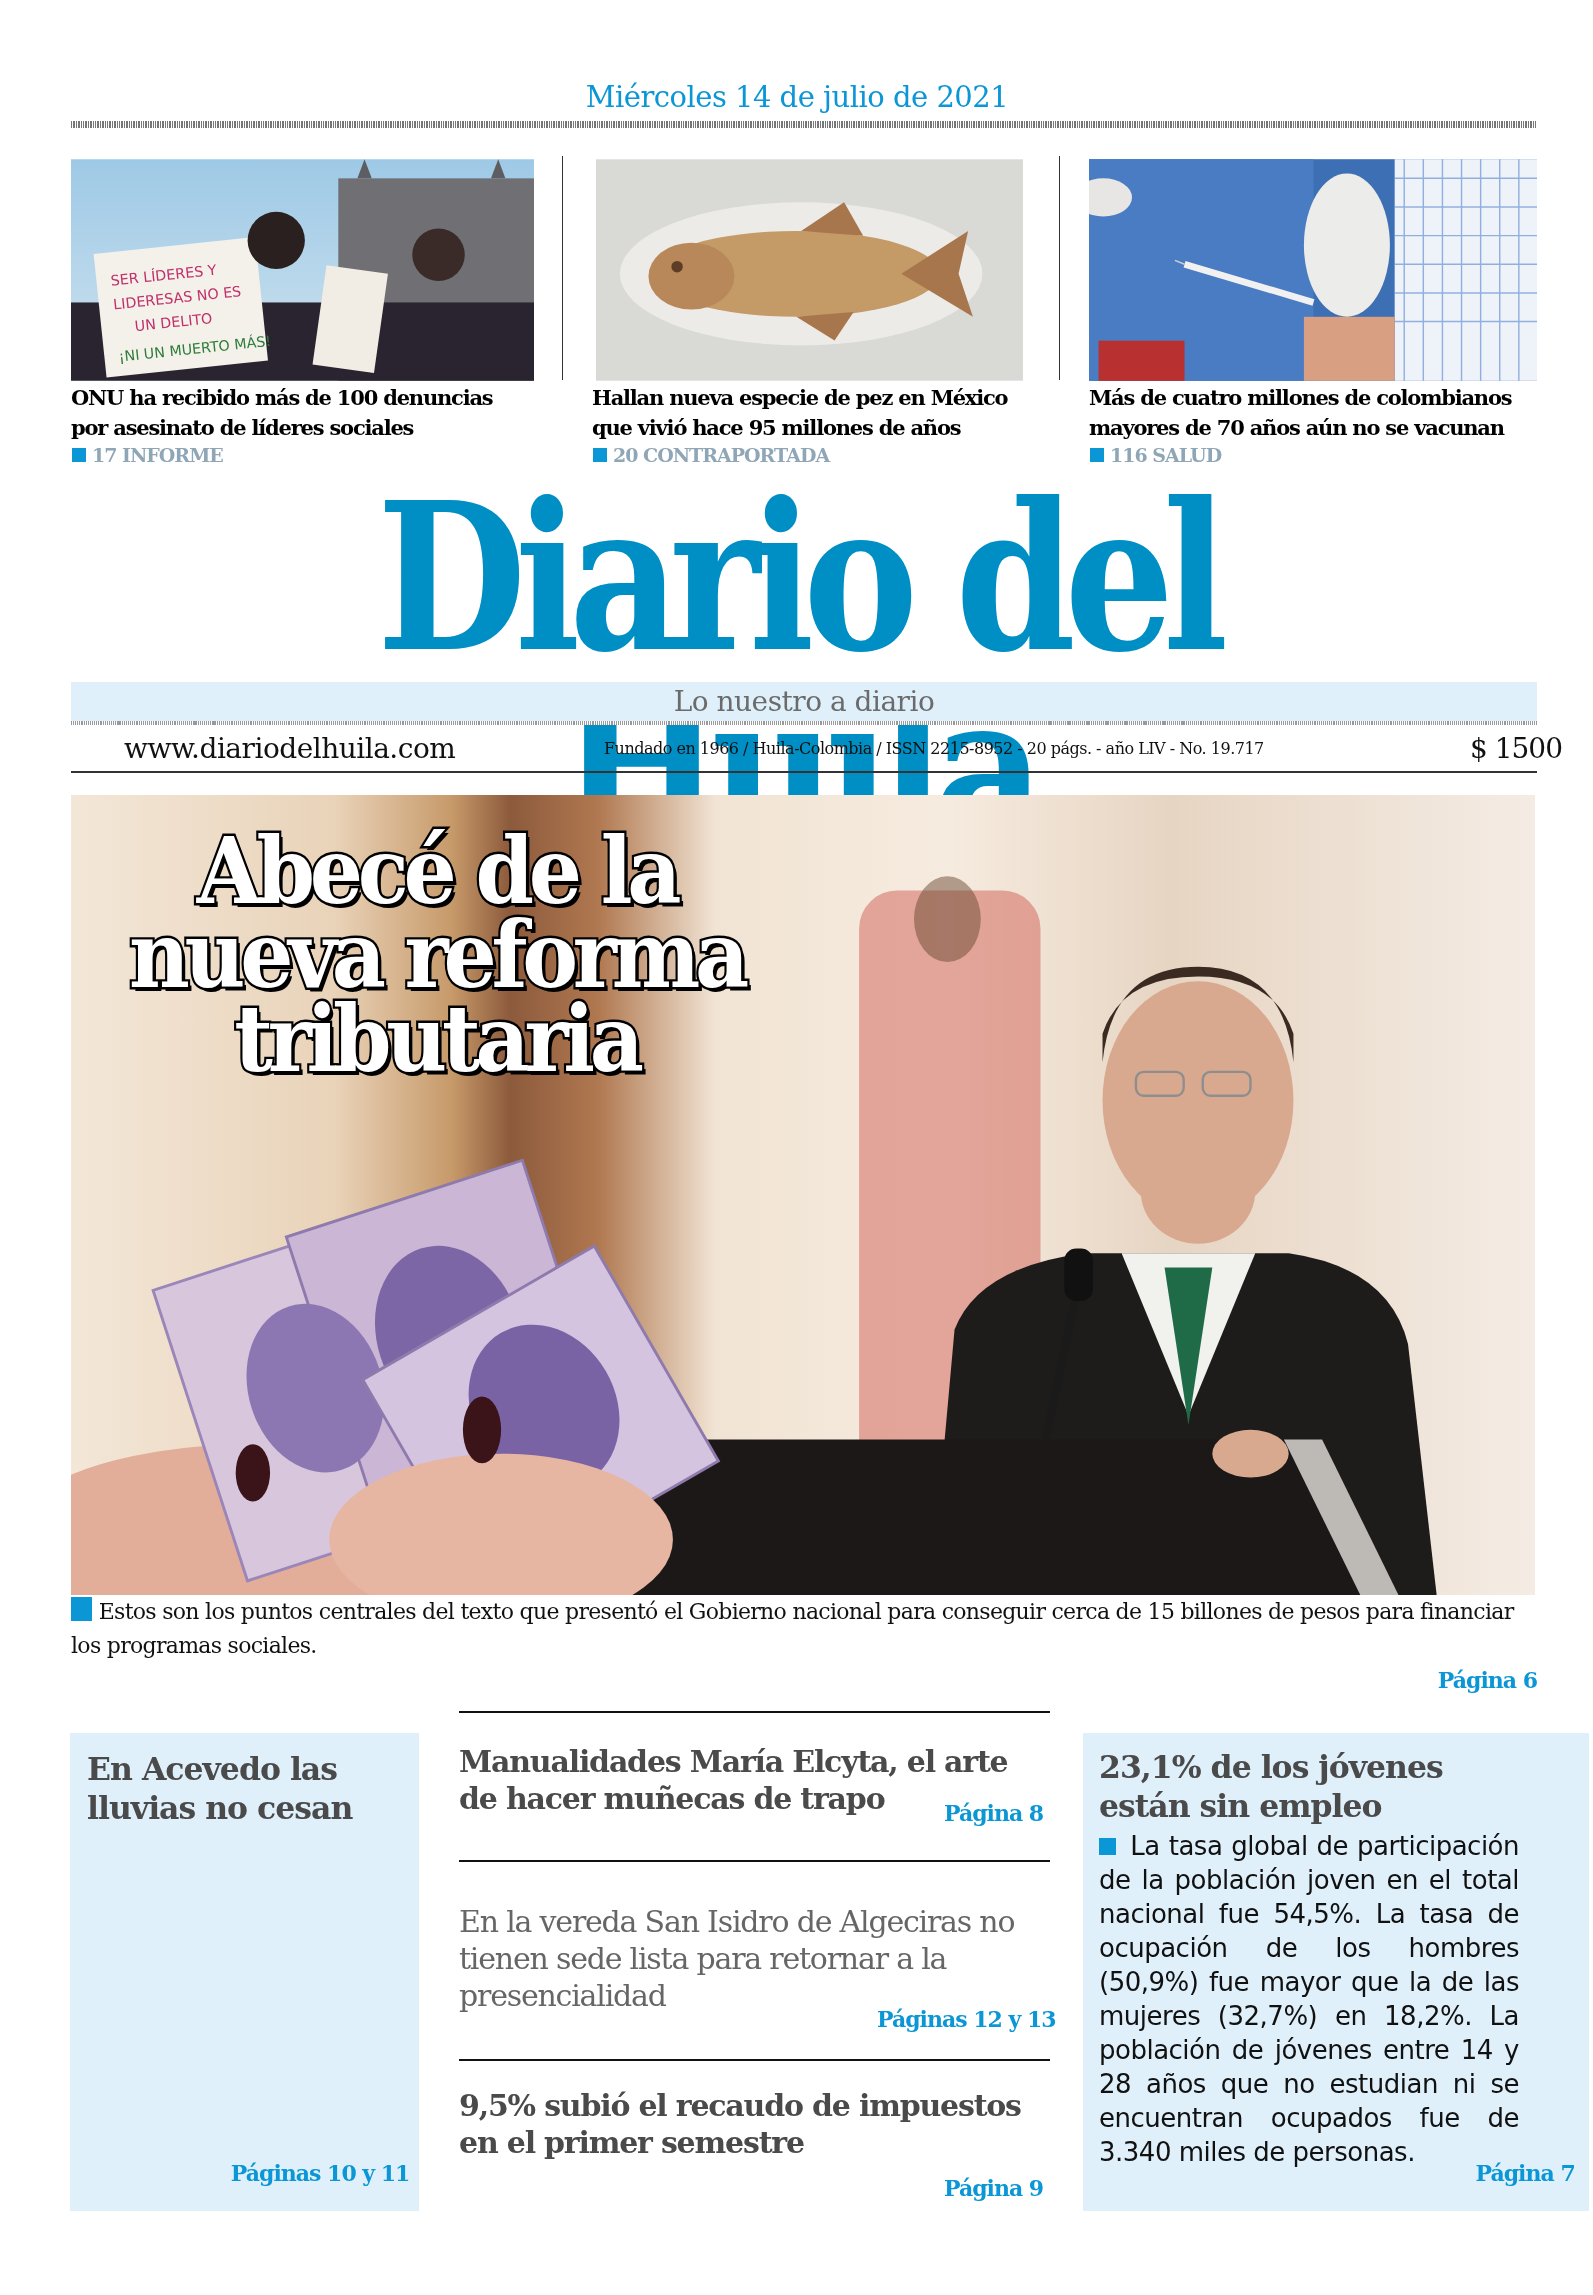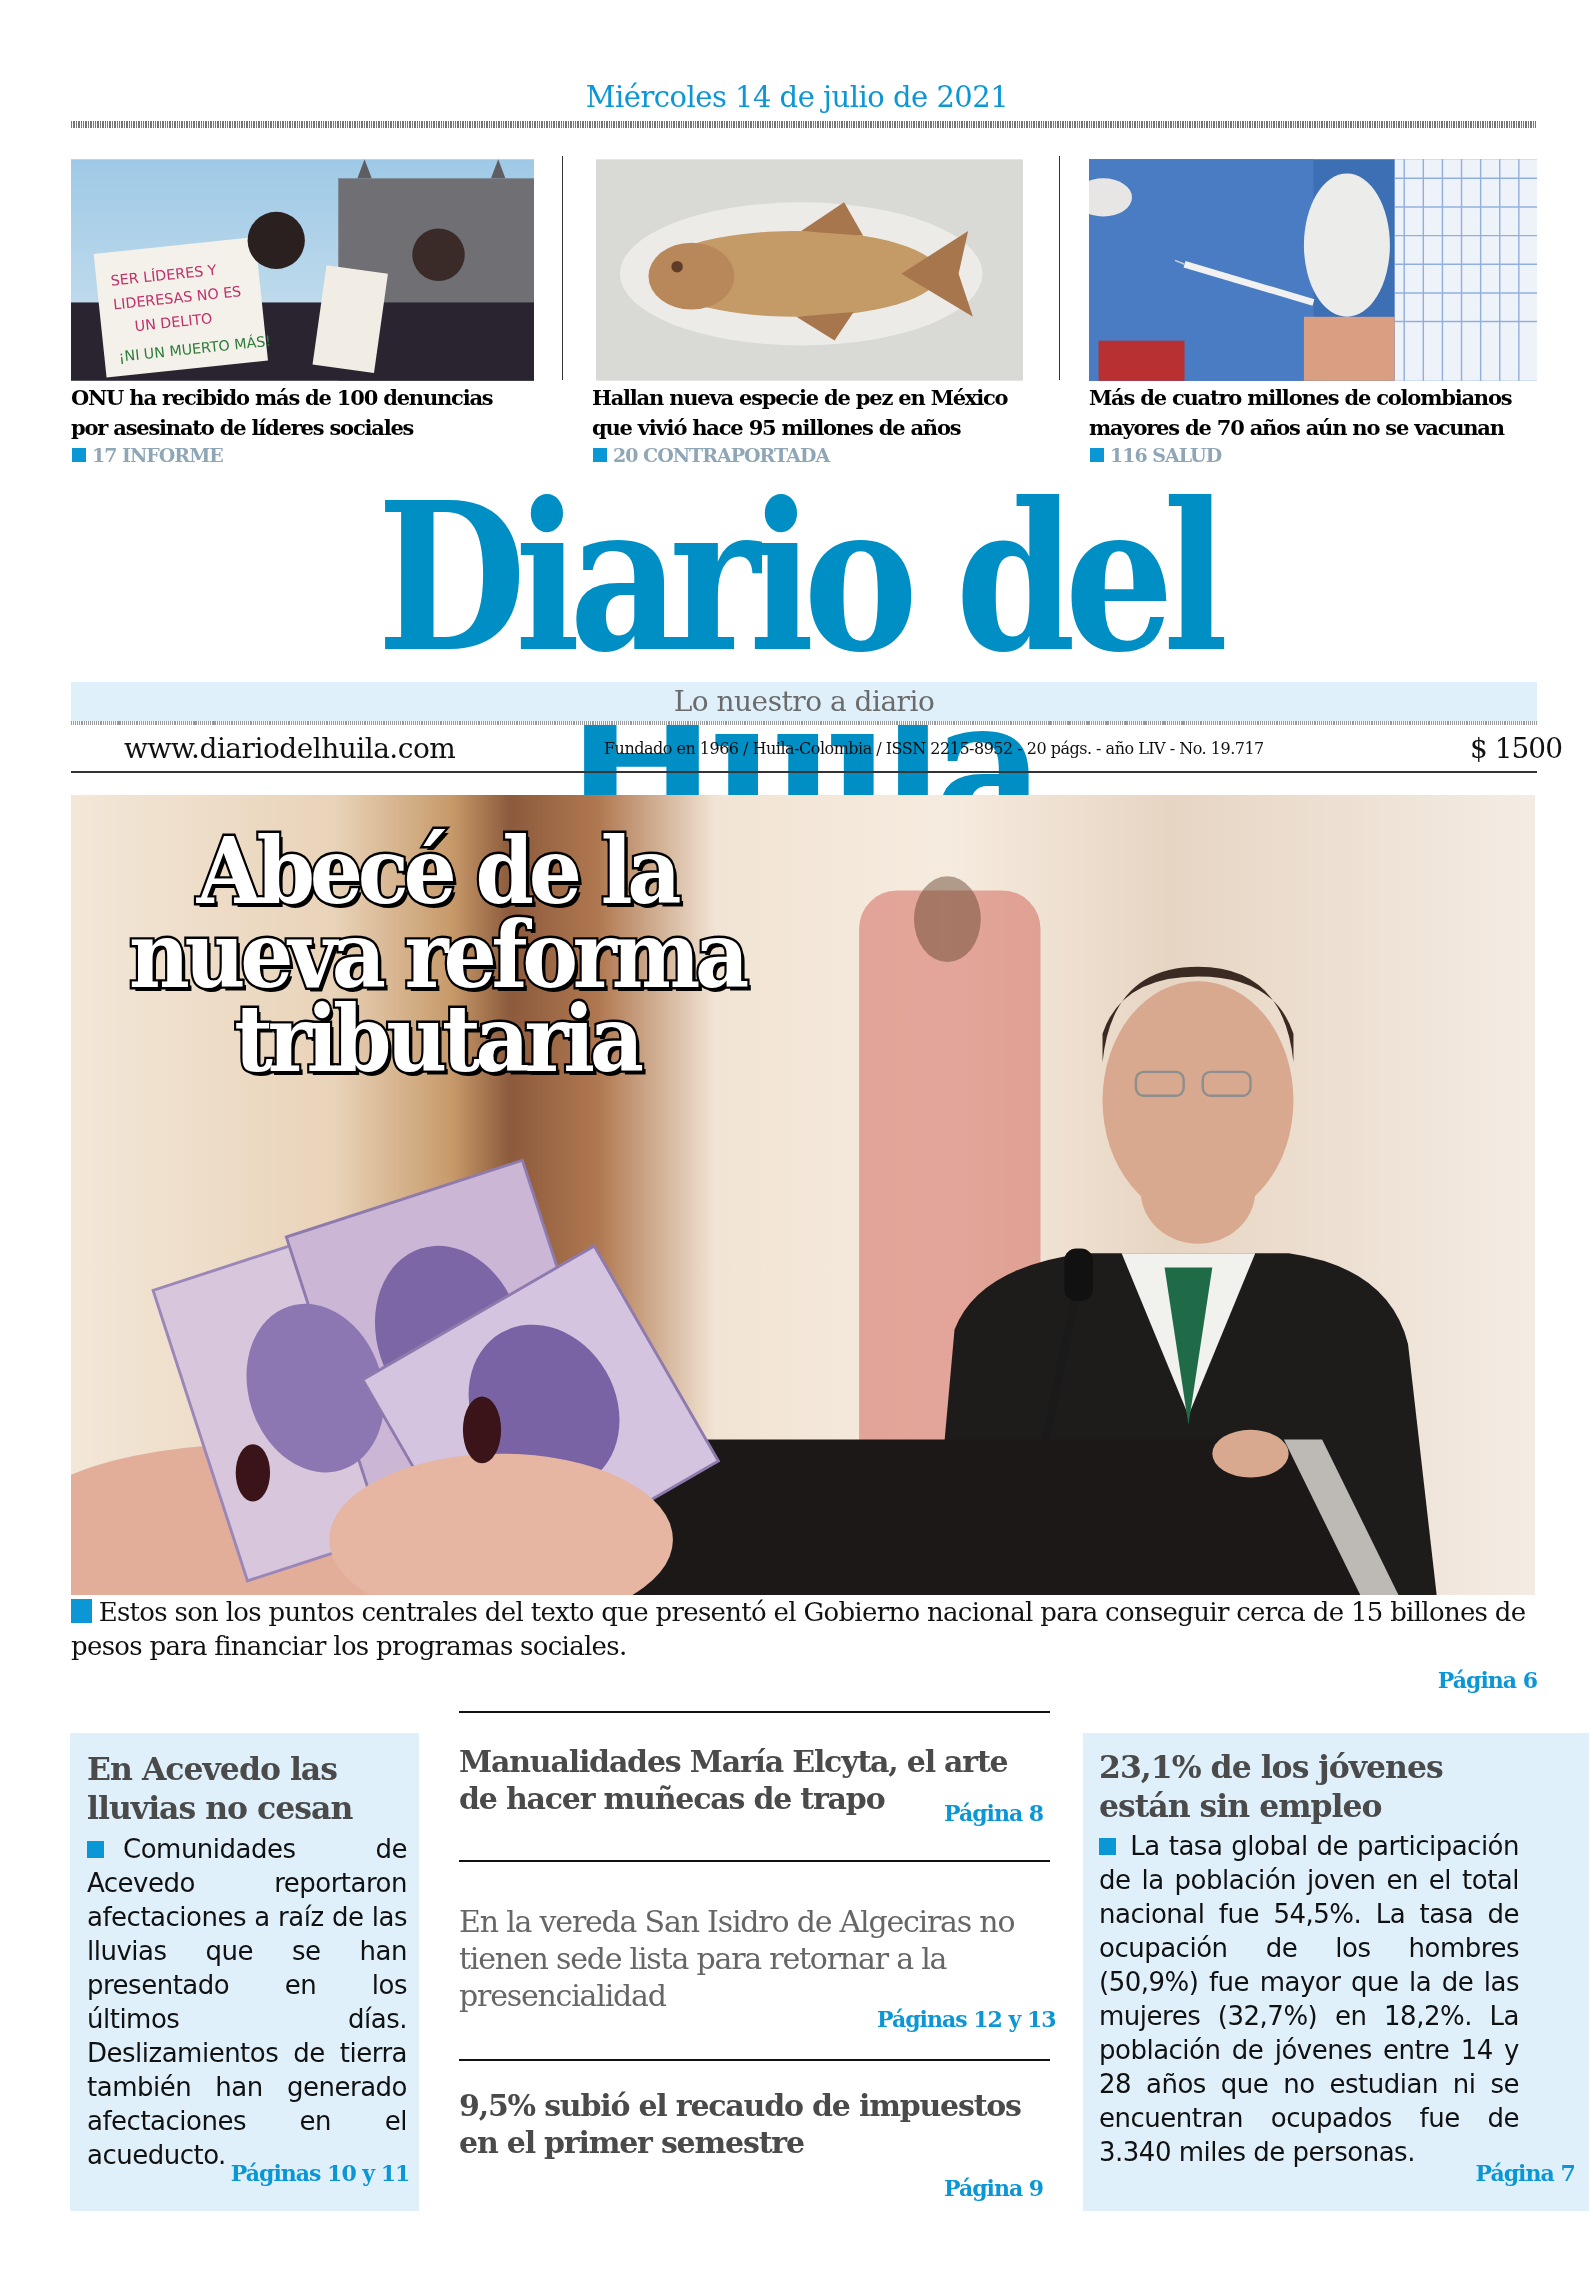--- a/index.html
+++ b/index.html
@@ -39,21 +39,21 @@
   
   .main-photo { left: 71px; top: 795px; width: 1464px; height: 800px; overflow: hidden;
                 background: linear-gradient(90deg, #f3e7d8 0%, #e9d3b9 18%, #c79a6a 26%, #8c5a3c 30%, #b07850 36%, #f1e4d4 44%, #f6ebdf 60%, #e7d5c3 75%, #f4ece4 100%); }
   .headline { left: 129px; top: 829px; font-family: "DejaVu Serif", serif; font-weight: 900; color: #fff;
               font-size: 91px; line-height: 84px; letter-spacing: -5.7px; text-align: center;
               -webkit-text-stroke: 4.8px #000; paint-order: stroke fill;
               text-shadow: 3.8px 3.8px 0 #000; transform: scaleX(0.92); transform-origin: 0 0; }
 
   
   .caption { left: 71px; top: 1595px; width: 1466px; font-family: "DejaVu Serif", serif; font-weight: 300;
-             font-size: 26px; line-height: 34px; color: #111; letter-spacing: -0.7px; }
+             font-size: 22px; line-height: 34px; color: #111; letter-spacing: -0.7px; }
   .caption .sq { display: inline-block; width: 21px; height: 24px; background: #0b96d6; vertical-align: -1.9px; margin-right: 6.7px; }
   .caption-ref { right: 57px; top: 1667px; color: #0b96d6; font-family: "DejaVu Serif", serif; font-weight: bold; font-size: 22px; letter-spacing: -1px; }
 
   
   .box { background: #dff0fb; top: 1733px; height: 478px; }
   .box-title { font-family: "DejaVu Serif", serif; font-weight: bold; color: #4a4a4a; font-size: 31.5px; line-height: 39px; letter-spacing: -1px; }
   .box-body { font-family: "DejaVu Sans", sans-serif; color: #111; font-size: 26px; line-height: 34px; text-align: justify; letter-spacing: -0.5px; }
   .box-body .sq { display: inline-block; width: 17px; height: 17px; background: #0b96d6; margin-right: 19px; }
   .ref { font-family: "DejaVu Serif", serif; font-weight: bold; color: #0b96d6; font-size: 22px; letter-spacing: -1px; }
   .mid-rule { left: 459px; width: 591px; height: 1.9px; background: #111; }
@@ -219,23 +219,20 @@
   <div>tributaria</div>
 </div>
 
 <div class="abs caption">
   <span class="sq"></span><span>Estos son los puntos centrales del texto que presentó el Gobierno nacional para conseguir cerca de 15 billones de pesos para financiar los programas sociales.</span>
 </div>
 <div class="abs caption-ref">Página 6</div>
 
 <div class="abs box" style="left:70px;width:349px;">
   <div class="box-title" style="position:absolute;left:17px;top:16px;width:325px;">En Acevedo las lluvias no cesan</div>
-  <div class="box-body" style="position:absolute;left:17px;top:99px;width:320px;">
-    <span class="sq"></span><span>Comunidades de Acevedo reportaron afectaciones a raíz de las lluvias que se han presentado en los últimos días. Deslizamientos de tierra también han generado afectaciones en el acueducto.</span>
-  </div>
   <div class="ref" style="position:absolute;right:9.6px;top:427px;">Páginas 10 y 11</div>
 </div>
 
 <div class="abs mid-rule" style="top:1711px;"></div>
 <div class="abs mid-title" style="top:1743px;">Manualidades María Elcyta, el arte de hacer muñecas de trapo</div>
 <div class="abs ref" style="left:944px;top:1800px;">Página 8</div>
 
 <div class="abs mid-rule" style="top:1860px;"></div>
 <div class="abs mid-light" style="top:1903px;">En la vereda San Isidro de Algeciras no tienen sede lista para retornar a la presencialidad</div>
 <div class="abs ref" style="left:877px;top:2006px;">Páginas 12 y 13</div>

